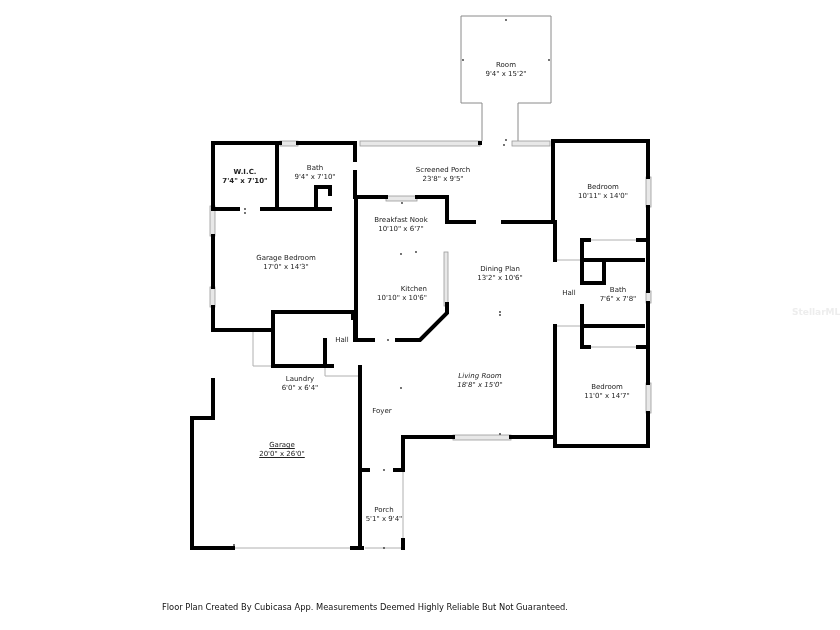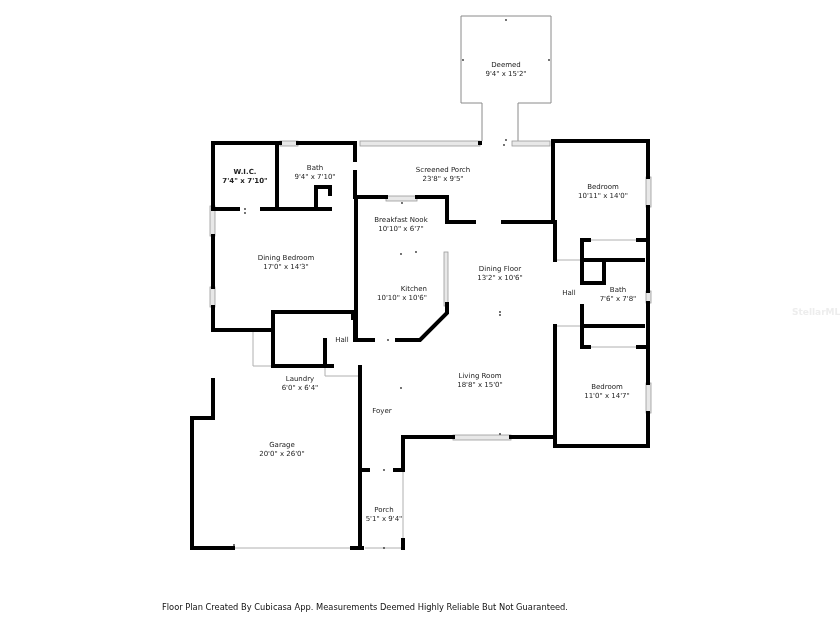--- a/index.html
+++ b/index.html
@@ -126,21 +126,21 @@
     <circle cx="500" cy="434" r="0.9"></circle>
     <circle cx="388" cy="340" r="0.9"></circle>
     <circle cx="234" cy="545" r="0.9"></circle>
     <circle cx="384" cy="470" r="0.9"></circle>
     <circle cx="384" cy="548" r="0.9"></circle>
   </g>
 </svg>
 
 <div>
   <div class="room-label" style="left:506px;top:70px;">
-    <span>Deemed</span>
+    <span>Room</span>
     <span class="dim">9'4" x 15'2"</span>
   </div>
   <div class="room-label" style="left:245px;top:177px;font-weight:bold;">
     <span>W.I.C.</span>
     <span class="dim">7'4" x 7'10"</span>
   </div>
   <div class="room-label" style="left:315px;top:173px;">
     <span>Bath</span>
     <span class="dim">9'4" x 7'10"</span>
   </div>
@@ -150,57 +150,57 @@
   </div>
   <div class="room-label" style="left:603px;top:192px;">
     <span>Bedroom</span>
     <span class="dim">10'11" x 14'0"</span>
   </div>
   <div class="room-label" style="left:401px;top:225px;">
     <span>Breakfast Nook</span>
     <span class="dim">10'10" x 6'7"</span>
   </div>
   <div class="room-label" style="left:286px;top:263px;">
-    <span>Dining Bedroom</span>
+    <span>Garage Bedroom</span>
     <span class="dim">17'0" x 14'3"</span>
   </div>
   <div class="room-label" style="left:500px;top:274px;">
-    <span>Dining Floor</span>
+    <span>Dining Plan</span>
     <span class="dim">13'2" x 10'6"</span>
   </div>
   <div class="room-label" style="left:402px;top:294px;text-align:right;">
     <span>Kitchen</span>
     <span class="dim">10'10" x 10'6"</span>
   </div>
   <div class="room-label" style="left:569px;top:293px;">
     <span>Hall</span>
   </div>
   <div class="room-label" style="left:618px;top:295px;">
     <span>Bath</span>
     <span class="dim">7'6" x 7'8"</span>
   </div>
   <div class="room-label" style="left:300px;top:340px;margin-top:44px;">
     <span>Laundry</span>
     <span class="dim">6'0" x 6'4"</span>
   </div>
   <div class="room-label" style="left:342px;top:340px;">
     <span>Hall</span>
   </div>
-  <div class="room-label" style="left:480px;top:381px;">
+  <div class="room-label" style="left:480px;top:381px;font-style:italic;">
     <span>Living Room</span>
     <span class="dim">18'8" x 15'0"</span>
   </div>
   <div class="room-label" style="left:607px;top:392px;">
     <span>Bedroom</span>
     <span class="dim">11'0" x 14'7"</span>
   </div>
   <div class="room-label" style="left:382px;top:411px;">
     <span>Foyer</span>
   </div>
-  <div class="room-label" style="left:282px;top:450px;">
+  <div class="room-label" style="left:282px;top:450px;text-decoration:underline;">
     <span>Garage</span>
     <span class="dim">20'0" x 26'0"</span>
   </div>
   <div class="room-label" style="left:384px;top:515px;text-align:center;">
     <span>Porch</span>
     <span class="dim">5'1" x 9'4"</span>
   </div>
 </div>
 
 <div class="watermark">StellarMLS</div>

